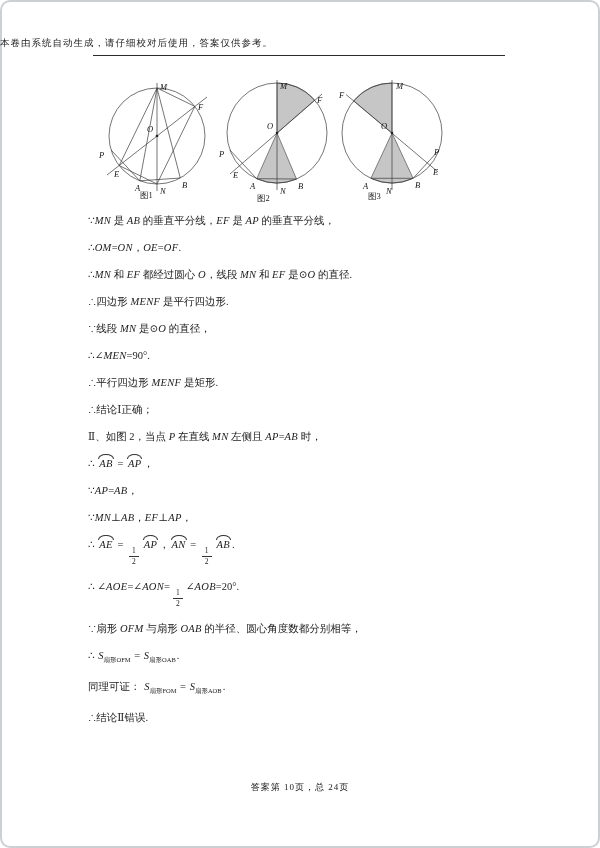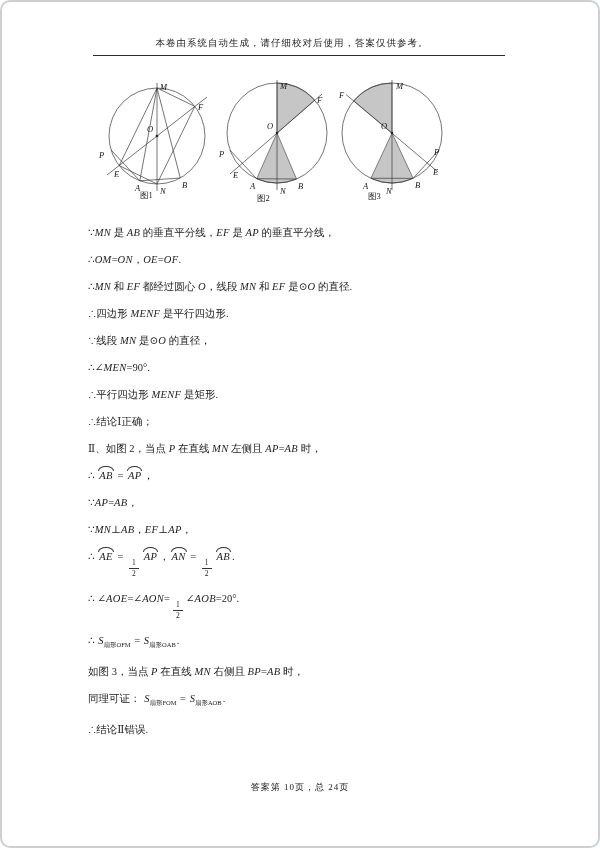--- a/index.html
+++ b/index.html
@@ -6,37 +6,37 @@
   body {
     width:600px; height:848px; position:relative; overflow:hidden;
     background:#ffffff; color:#1c1c1c;
     font-family:"Liberation Serif","DejaVu Serif",serif;
   }
   .page-frame {
     position:absolute; inset:0; border:2px solid #cdd0d2; border-radius:10px;
     pointer-events:none;
   }
   .header-text {
-    position:absolute; top:37px; left:0; width:584px; text-align:center;
+    position:absolute; top:37px; left:0; width:584px; 
     font-size:9.5px; letter-spacing:1px; color:#222;
   }
   .header-rule {
     position:absolute; top:55px; left:93px; width:412px; height:0;
     border-top:1.4px solid #2c2c2c;
   }
   .fig { position:absolute; }
   .fig svg text {
     font-family:"Liberation Serif","DejaVu Serif",serif;
     font-style:italic; font-size:8.5px; fill:#161616;
   }
   .fig-caption {
     position:absolute; width:44px; font-size:8.5px; color:#222;
   }
   .proof { position:absolute; left:88px; top:212px; width:446px; }
-  .pline { line-height:13px; min-height:13px; margin-bottom:12px; font-size:10.5px; padding-top:2px;margin-top:12px; }
+  .pline { line-height:13px; min-height:13px; margin-bottom:12px; font-size:10.5px; padding-top:2px; }
   .cn { font-style:normal; }
   .it { font-style:italic; letter-spacing:0.3px; }
   .arc { font-style:italic; position:relative; margin:0 2px; letter-spacing:0.3px; }
   .arc::before {
     content:""; position:absolute; left:-1px; right:-1px; top:-4px; height:4px;
     border:solid #333; border-width:1px 1px 0 1px;
     border-radius:50% 50% 0 0 / 100% 100% 0 0;
   }
   .frac {
     display:inline-flex; flex-direction:column; align-items:center;
@@ -149,19 +149,19 @@
         <span class="num">1</span>
         <span class="den">2</span>
       </span><span class="arc">AP</span><span class="cn">，</span><span class="arc">AN</span><span class="cn"> = </span><span class="frac">
         <span class="num">1</span>
         <span class="den">2</span>
       </span><span class="arc">AB</span><span class="cn">.</span></div>
     <div class="pline"><span class="cn">∴ ∠</span><span class="it">AOE</span><span class="cn">=∠</span><span class="it">AON</span><span class="cn">=</span><span class="frac">
         <span class="num">1</span>
         <span class="den">2</span>
       </span><span class="cn">∠</span><span class="it">AOB</span><span class="cn">=20°.</span></div>
+    <div class="pline"><span class="cn">∵扇形 </span><span class="it">OFM</span><span class="cn"> 与扇形 </span><span class="it">OAB</span><span class="cn"> 的半径、圆心角度数都分别相等，</span></div>
     <div class="pline"><span class="cn">∴ </span><span class="ssub"><span>S</span><sub>扇形OFM</sub></span><span class="cn"> = </span><span class="ssub"><span>S</span><sub>扇形OAB</sub></span><span class="cn">.</span></div>
-    <div class="pline"><span class="cn">如图 3，当点 </span><span class="it">P</span><span class="cn"> 在直线 </span><span class="it">MN</span><span class="cn"> 右侧且 </span><span class="it">BP</span><span class="cn">=</span><span class="it">AB</span><span class="cn"> 时，</span></div>
     <div class="pline"><span class="cn">同理可证： </span><span class="ssub"><span>S</span><sub>扇形FOM</sub></span><span class="cn"> = </span><span class="ssub"><span>S</span><sub>扇形AOB</sub></span><span class="cn">.</span></div>
     <div class="pline"><span class="cn">∴结论Ⅱ错误.</span></div>
   </div>
 
 <div class="footer-text">答案第 10页，总 24页</div>
 
 </body></html>

